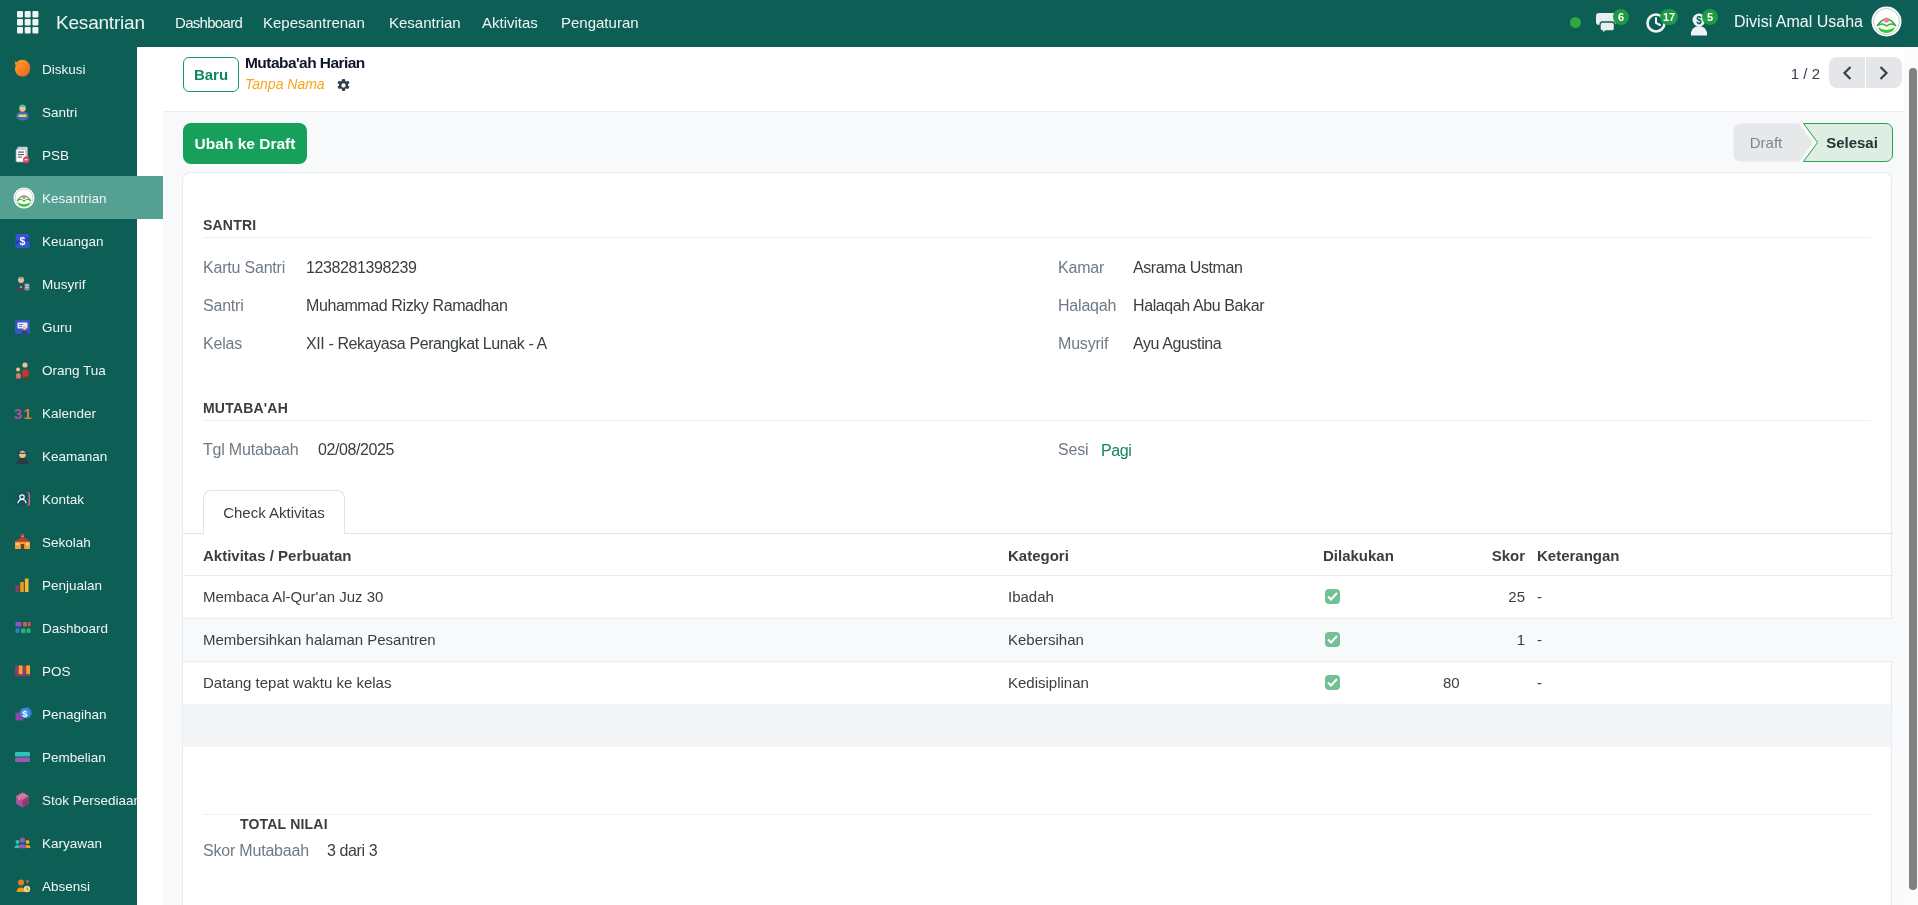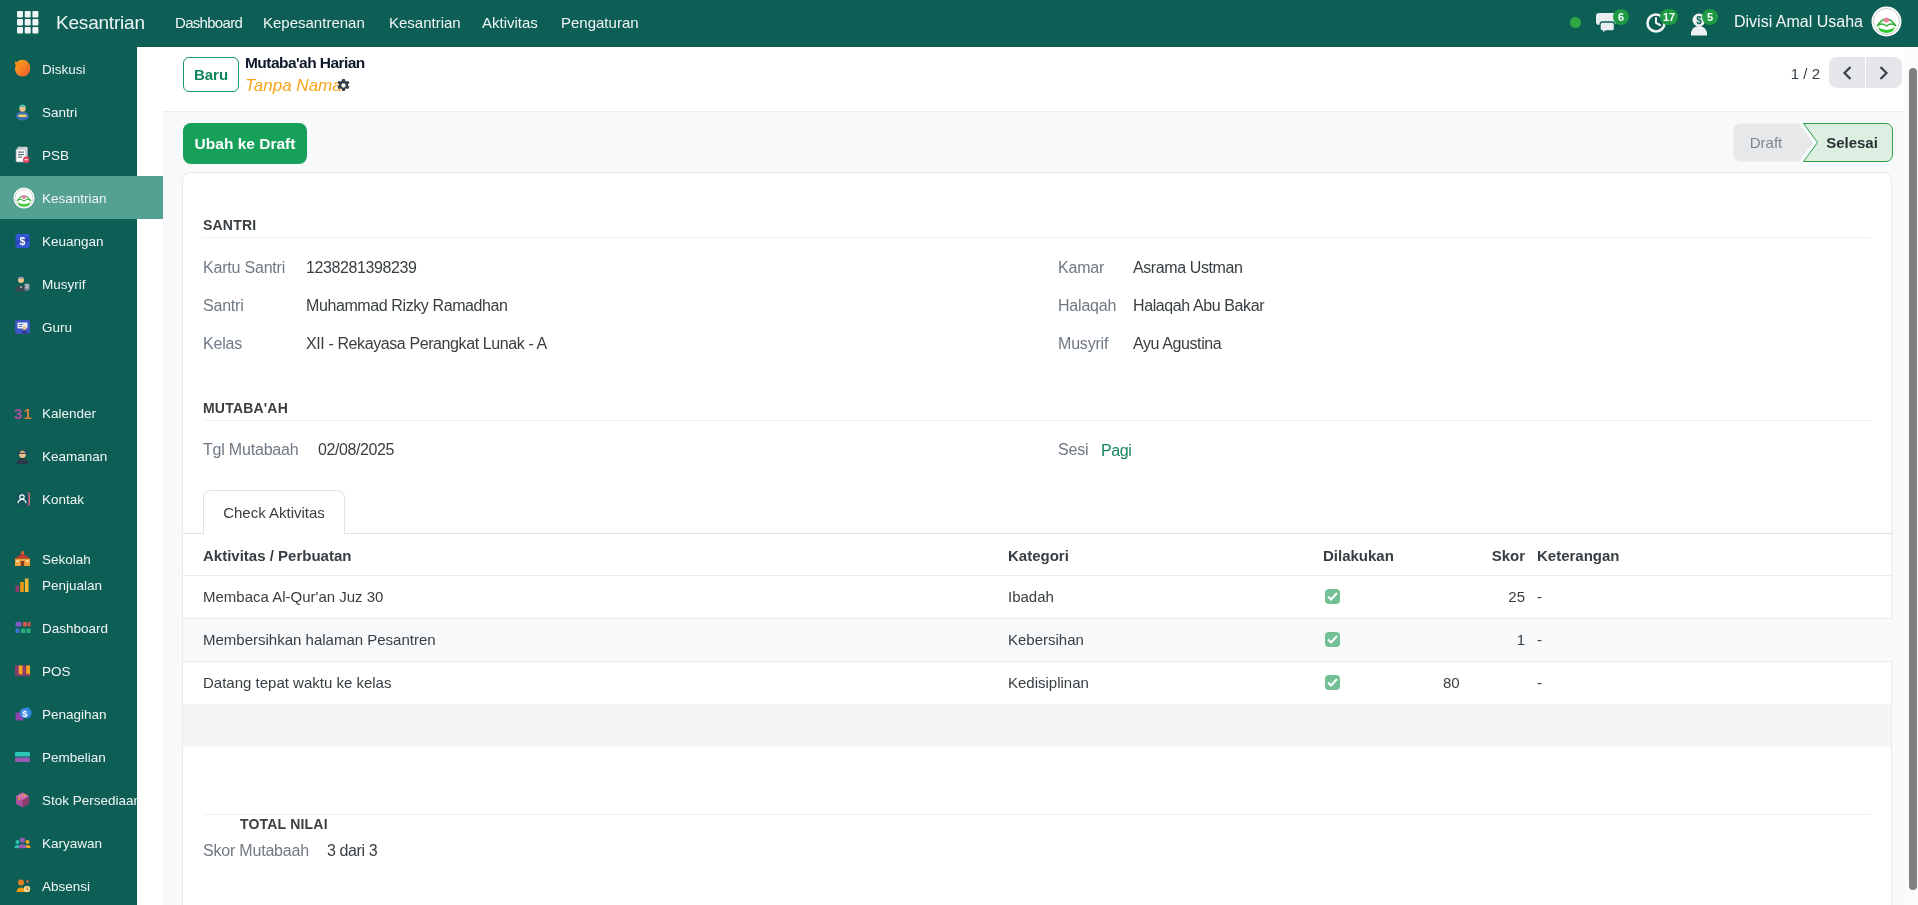--- a/index.html
+++ b/index.html
@@ -17,21 +17,21 @@
 .sitem { position:absolute; left:0; width:163px; height:43px; }
 .sitem.active { background:#54a193; }
 .sitem .lbl { position:absolute; left:42px; top:50%; transform:translateY(-50%); color:#f2f6f5; font-size:13.5px; }
 .sitem svg { position:absolute; left:13px; top:50%; transform:translateY(-50%); }
 
 
 #main { position:absolute; left:163px; top:47px; width:1741px; height:858px; background:#f8f9fa; }
 #pagehead { position:absolute; left:0; top:0; width:1741px; height:65px; background:#fff; border-bottom:1px solid #ebeef0; }
 #btn-baru { position:absolute; left:20px; top:10px; width:56px; height:35px; border:1px solid #169a62; border-radius:6px; background:#fff; color:#10865a; font-size:15px; font-weight:bold; text-align:center; line-height:33px; }
 #title1 { position:absolute; left:82px; top:7px; color:#0f172a; font-size:15.5px; font-weight:bold; letter-spacing:-0.55px; }
-#title2 { position:absolute; left:82px; top:29px; color:#f8a51b; font-size:17px; font-style:italic; }
+#title2 { position:absolute; left:82px; top:29px; color:#f8a51b; font-size:14px; font-style:italic; }
 #pagecount { position:absolute; right:84px; top:18px; color:#36414c; font-size:15px; }
 .navbtn { position:absolute; top:10px; width:36px; height:31px; background:#e4e6e9; }
 #btn-prev { right:39px; border-radius:8px 0 0 8px; }
 #btn-next { right:2px; border-radius:0 8px 8px 0; }
 .navbtn svg { position:absolute; left:50%; top:50%; transform:translate(-50%,-50%); }
 
 #btn-draft { position:absolute; left:20px; top:76px; width:124px; height:41px; background:#16a05a; border-radius:8px; color:#fff; font-size:15.5px; font-weight:bold; text-align:center; line-height:41px; }
 
 
 #wf { position:absolute; right:11px; top:76px; width:160px; height:39px; }
@@ -187,20 +187,31 @@
     <div class="sitem" style="top: 258px; padding-left: 20px;">
       <svg width="19" height="19" viewBox="0 0 19 19">
         <rect x="2" y="2.5" width="15" height="14" rx="2.5" fill="#3b55c4"></rect>
         <rect x="4.5" y="5" width="10" height="6" rx="0.8" fill="#e8edf5"></rect>
         <circle cx="11.5" cy="10.5" r="2" fill="#f0c08a"></circle>
         <path d="M8.5 16.5 a3.2 3.2 0 0 1 6.4 0z" fill="#2f3f8f"></path>
         <path d="M6 7 h4 M6 9 h3" stroke="#5a77d6" stroke-width="1"></path>
       </svg>
       <span class="lbl">Guru</span>
     </div>
+    <div class="sitem" style="top: 301px;">
+      <svg width="19" height="19" viewBox="0 0 19 19">
+        <circle cx="12" cy="4.5" r="2.6" fill="#f0c08a"></circle>
+        <path d="M9 11 a3.8 3.8 0 0 1 6.9 0 l-.4 6 h-6z" fill="#c0392b"></path>
+        <circle cx="5" cy="9" r="2" fill="#f0c08a"></circle>
+        <path d="M3 14 a2.6 2.6 0 0 1 4.8 0 l-.3 4 h-4.2z" fill="#e57373"></path>
+        <rect x="11" y="16" width="1.6" height="2.8" fill="#5a3d2b"></rect>
+        <rect x="13.5" y="16" width="1.6" height="2.8" fill="#5a3d2b"></rect>
+      </svg>
+      <span class="lbl">Orang Tua</span>
+    </div>
     <div class="sitem" style="top: 344px;">
       <svg width="20" height="19" viewBox="0 0 20 19">
         <text x="1" y="15.5" font-size="15" font-weight="bold" fill="#a8519c" font-family="Liberation Sans">3</text>
         <text x="10.5" y="15.5" font-size="15" font-weight="bold" fill="#d2813c" font-family="Liberation Sans">1</text>
       </svg>
       <span class="lbl">Kalender</span>
     </div>
     <div class="sitem" style="top: 387px;">
       <svg width="19" height="19" viewBox="0 0 19 19">
         <circle cx="9.5" cy="8" r="3.4" fill="#f0c08a"></circle>
@@ -213,21 +224,21 @@
     </div>
     <div class="sitem" style="top: 430px;">
       <svg width="19" height="19" viewBox="0 0 19 19">
         <rect x="4" y="2.5" width="13" height="14" rx="3" fill="#e0697e"></rect>
         <rect x="2.5" y="2.5" width="13" height="14" rx="3" fill="#11555c"></rect>
         <circle cx="9" cy="7.5" r="2.2" fill="none" stroke="#fff" stroke-width="1.2"></circle>
         <path d="M5 13.8 a4 4 0 0 1 8 0" fill="none" stroke="#fff" stroke-width="1.2"></path>
       </svg>
       <span class="lbl">Kontak</span>
     </div>
-    <div class="sitem" style="top: 490px; padding-left: 48px;">
+    <div class="sitem" style="top: 473px; padding-left: 48px;">
       <svg width="19" height="19" viewBox="0 0 19 19">
         <rect x="2" y="9" width="15" height="7.5" fill="#f0a23c"></rect>
         <path d="M1.5 9 L9.5 4 L17.5 9z" fill="#c23b2e"></path>
         <rect x="8" y="2" width="3" height="2.5" fill="#e8b54a"></rect>
         <circle cx="9.5" cy="3" r="1.2" fill="#c23b2e"></circle>
         <rect x="7.8" y="11.5" width="3.4" height="5" fill="#7a3b1e"></rect>
         <rect x="3.5" y="10.5" width="2.2" height="2.2" fill="#fbe3b0"></rect>
         <rect x="13.3" y="10.5" width="2.2" height="2.2" fill="#fbe3b0"></rect>
       </svg>
       <span class="lbl">Sekolah</span>

